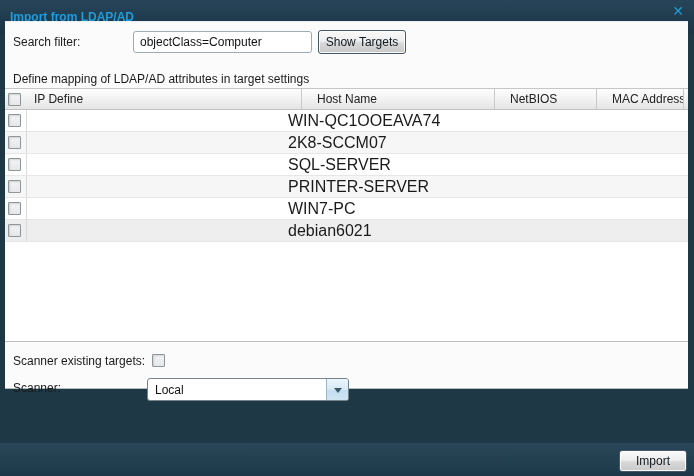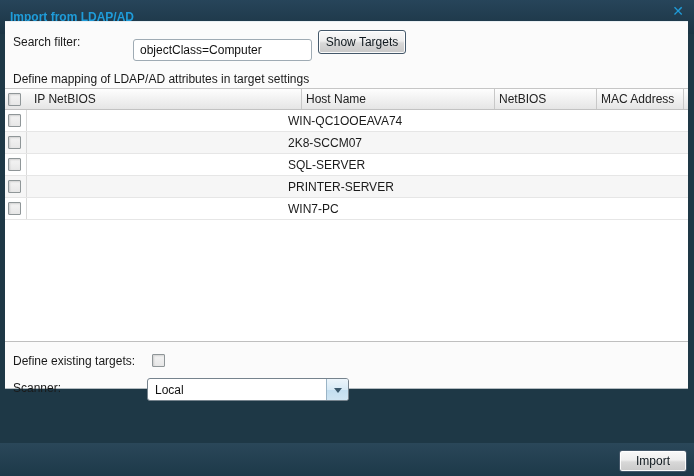--- a/index.html
+++ b/index.html
@@ -29,21 +29,21 @@
 
   
   .bodyc {
     position:absolute; top:21px; left:5px; width:683px; height:368px;
     background:#fbfbfb; border-top:1px solid #e9eff3;
     border-bottom:1px solid #b3bcc1;
   }
   .lbl { position:absolute; font-size:12px; color:#1a1a1a; white-space:nowrap; }
 
   .txt-input {
-    position:absolute; left:128px; top:17px; width:179px; height:22px;
+    position:absolute; left:128px; top:9px; width:179px; height:22px;
     border:1px solid #9fabb4; border-radius:3px; background:#fff;
     font-family:inherit; font-size:12px; color:#111; padding:0 6px; outline:none;
   }
 
   .btn {
     border:1px solid #44586a; border-radius:3px; color:#10191f; font-size:12px;
     font-family:inherit;
     background:linear-gradient(#f9f9f9 0%,#eeeeee 45%,#d8d8d8 55%,#c9c9c9 100%);
     box-shadow:inset 0 0 0 1px rgba(255,255,255,.9);
     cursor:pointer;
@@ -57,33 +57,33 @@
     position:absolute; left:0; top:66px; width:683px; height:254px;
     background:#fff; border-top:1px solid #c6c6c6; border-bottom:1px solid #bfbfbf;
   }
   .thead {
     display:flex; height:21px;
     background:linear-gradient(#fefefe,#e5e5e5);
     border-bottom:1px solid #c2c2c2;
   }
   .th {
     font-size:12px; color:#222; display:flex; align-items:center;
-    padding-left:4px; border-left:1px solid #c8c8c8; white-space:nowrap; overflow:hidden;
+    padding-left:15px; border-left:1px solid #c8c8c8; white-space:nowrap; overflow:hidden;
   }
   .th-cb  { width:22px; border-left:none; padding-left:3px; }
   .th-ip  { width:274px; border-left:none; padding-left:7px; }
   .th-host{ width:193px; }
   .th-nb  { width:102px; }
   .th-mac { width:87px; }
   .th-gut { flex:1; padding:0; }
 
   .tr { display:flex; height:22px; border-bottom:1px solid #e6e6e6; background:#fff; }
   .tr.alt { background:#f6f6f6; }
   .tr.alt2 { background:#eeeeee; }
-  .td { font-size:12px; color:#1a1a1a; display:flex; align-items:center;
+  .td { font-size:16px; color:#1a1a1a; display:flex; align-items:center;
         white-space:nowrap; overflow:hidden; }
   .td-cb  { width:22px; border-right:1px solid #dadada; padding-left:3px; }
   .td-ip  { width:252px; padding-left:7px; }
   .td-host{ width:193px; padding-left:9px; }
   .td-nb  { width:102px; padding-left:8px; }
   .td-mac { width:87px; padding-left:8px; }
 
   .cb {
     display:inline-block; width:13px; height:13px;
     border:1px solid #8f9698; border-radius:1px;
@@ -135,21 +135,21 @@
     <input class="txt-input" type="text" value="objectClass=Computer" style="">
     <button class="btn btn-show">Show Targets</button>
 
     <span class="lbl desc">Define mapping of LDAP/AD attributes in target settings</span>
 
     <div class="tablewrap">
       <div class="thead">
         <div class="th th-cb">
           <span class="cb"></span>
         </div>
-        <div class="th th-ip">IP NetBIOS</div>
+        <div class="th th-ip">IP Define</div>
         <div class="th th-host">Host Name</div>
         <div class="th th-nb">NetBIOS</div>
         <div class="th th-mac">MAC Address</div>
         <div class="th th-gut"></div>
       </div>
 
       <div class="tr">
         <div class="td td-cb">
             <span class="cb"></span>
           </div>
@@ -192,23 +192,32 @@
       <div class="tr">
         <div class="td td-cb">
             <span class="cb"></span>
           </div>
         <div class="td td-ip"></div>
         <div class="td td-host">WIN7-PC</div>
         <div class="td td-nb"></div>
         <div class="td td-mac"></div>
       </div>
 
+      <div class="tr alt2">
+        <div class="td td-cb">
+            <span class="cb"></span>
+          </div>
+        <div class="td td-ip"></div>
+        <div class="td td-host">debian6021</div>
+        <div class="td td-nb"></div>
+        <div class="td td-mac"></div>
+      </div>
     </div>
 
-    <span class="lbl" style="left:8px; top:332px;">Define existing targets:</span>
+    <span class="lbl" style="left:8px; top:332px;">Scanner existing targets:</span>
     <span class="cb opt-cb"></span>
 
     <span class="lbl" style="left:8px; top:359px;">Scanner:</span>
     <div class="select">
       <span class="val">Local</span>
       <span class="arrowbtn">
         <span class="arrow"></span>
       </span>
     </div>
 

